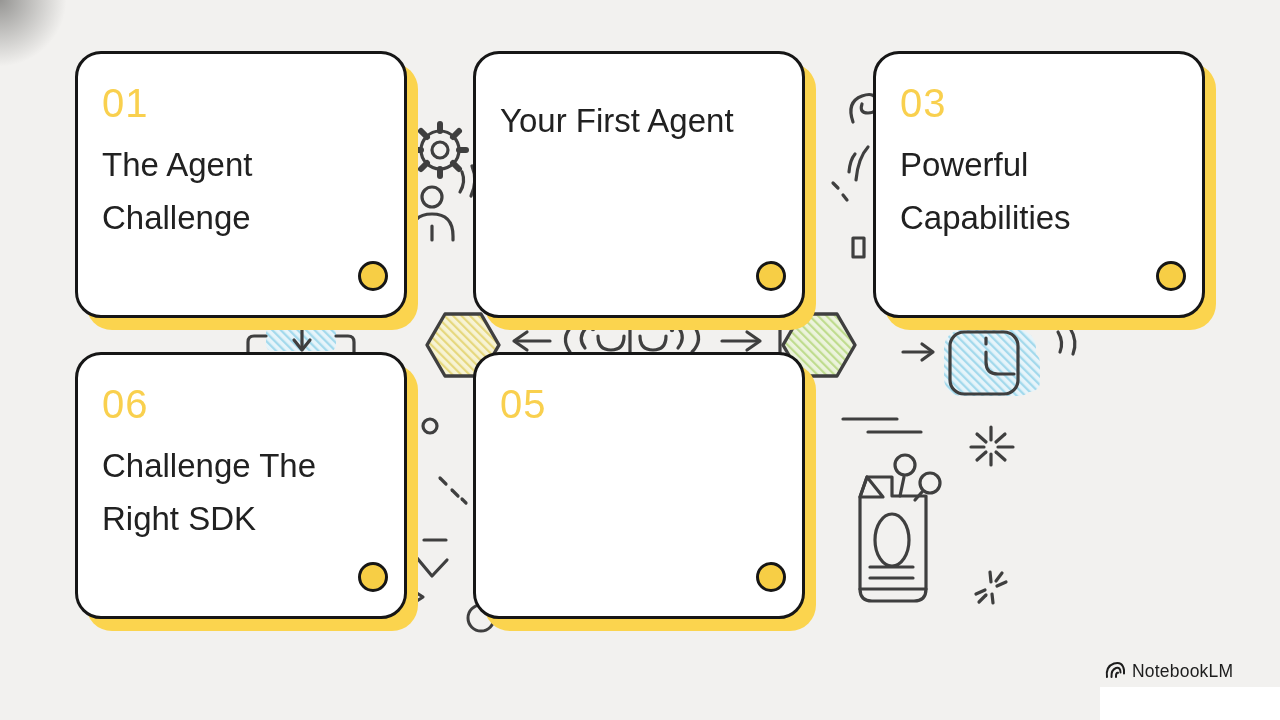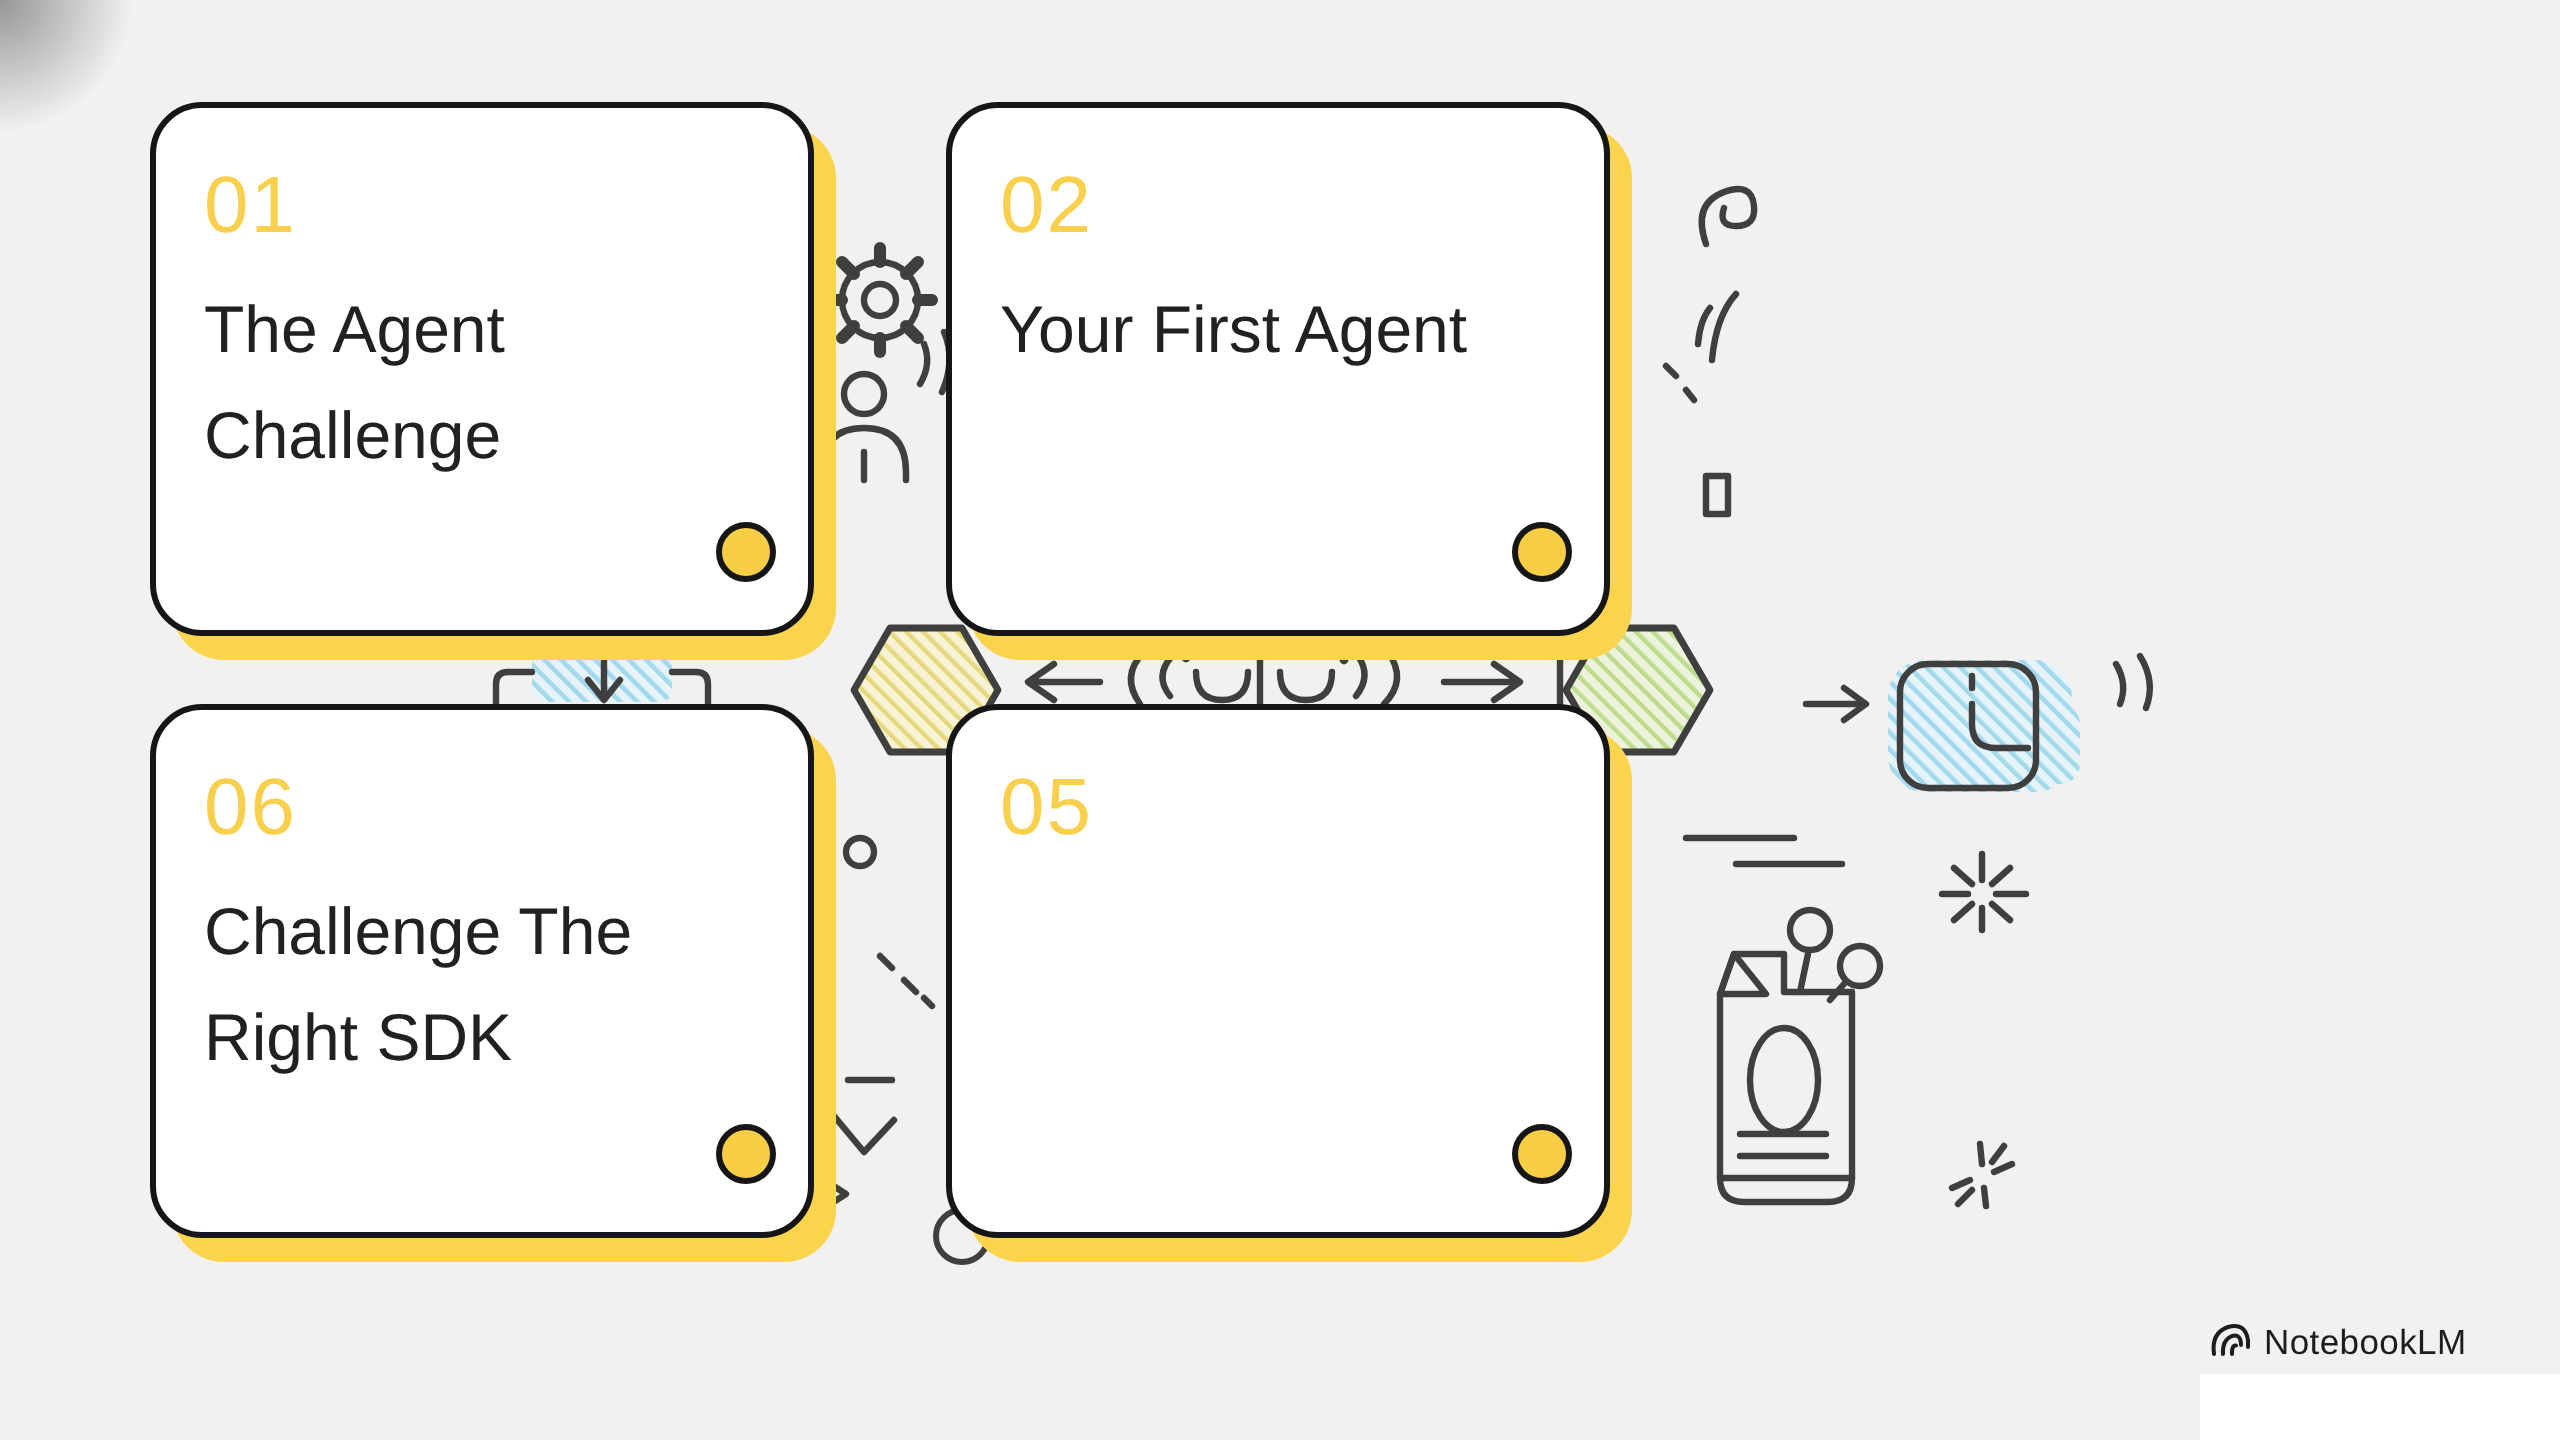--- a/index.html
+++ b/index.html
@@ -172,22 +172,26 @@
   </svg>
 
   <div class="corner-shade"></div>
 
   <div class="card" style="left:75px;top:51px">
     <div class="num">01</div>
     <div class="title">The Agent Challenge</div>
     <div class="dot"></div>
   </div>
   <div class="card" style="left:473px;top:51px">
-    <div class="num">02</div>
     <div class="title">Your First Agent</div>
+    <div class="dot"></div>
+  </div>
+  <div class="card" style="left:873px;top:51px">
+    <div class="num">03</div>
+    <div class="title">Powerful Capabilities</div>
     <div class="dot"></div>
   </div>
   <div class="card" style="left:75px;top:352px">
     <div class="num">06</div>
     <div class="title">Challenge The Right SDK</div>
     <div class="dot"></div>
   </div>
   <div class="card" style="left:473px;top:352px">
     <div class="num">05</div>
     <div class="dot"></div>

